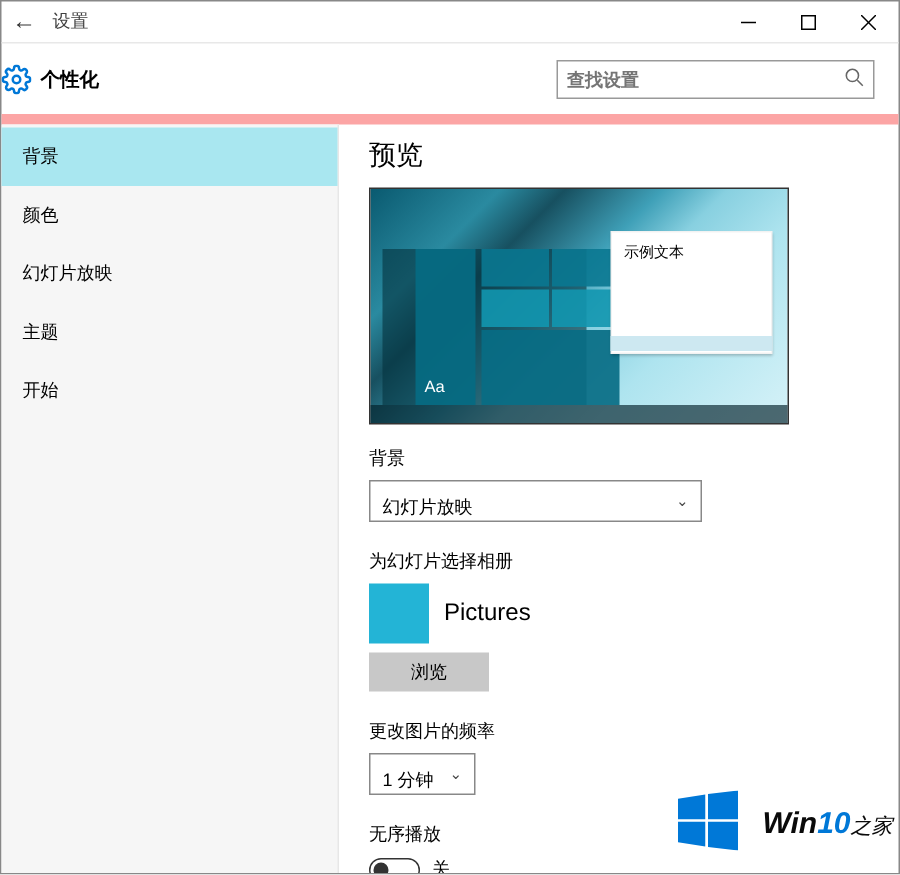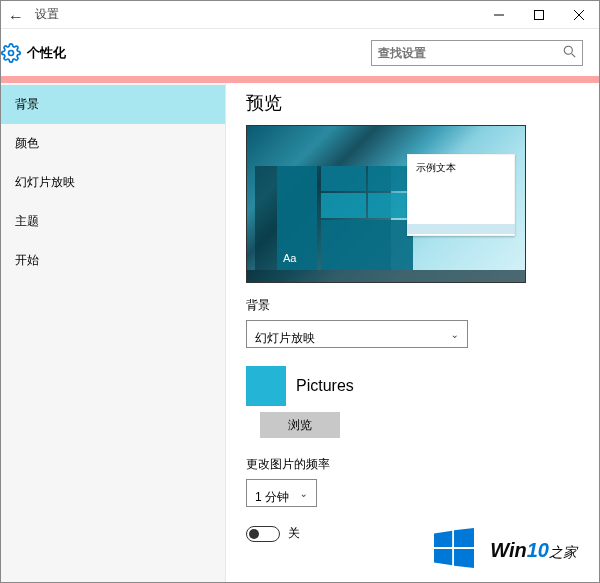--- a/index.html
+++ b/index.html
@@ -45,28 +45,28 @@
 
 .label { font-size: 12px; margin-bottom: 6px; }
 .dropdown { width: 222px; height: 28px; border: 1px solid #888; display: flex; align-items: flex-end; padding: 0 8px; font-size: 12px; margin-bottom: 18px; position: relative; }
 .dropdown.sm { width: 71px; }
 .dd-chevron { position: absolute; right: 8px; top: 50%; transform: translateY(-50%); font-size: 10px; color: #444; }
 
 .album-row { display: flex; align-items: center; margin-bottom: 6px; }
 .album-swatch { width: 40px; height: 40px; background: #23b4d6; margin-right: 10px; }
 .album-name { font-size: 16px; }
 
-.browse-btn { width: 80px; height: 26px; background: #c8c8c8; border: none; font-size: 12px; display: inline-flex; align-items: center; justify-content: center; margin-bottom: 18px; margin-left: 14px; }
+.browse-btn { width: 80px; height: 26px; background: #c8c8c8; border: none; font-size: 12px; display: inline-flex; align-items: center; justify-content: center; margin-bottom: 18px; }
 
 .toggle-row { display: flex; align-items: center; gap: 8px; margin-bottom: 14px; }
 .toggle { width: 34px; height: 16px; border: 1px solid #333; border-radius: 8px; position: relative; }
 .toggle-knob { position: absolute; left: 2px; top: 2px; width: 10px; height: 10px; background: #333; border-radius: 50%; }
 .toggle-label { font-size: 12px; }
 
-.watermark { position: absolute; right: 22px; bottom: 10px; display: flex; align-items: center; gap: 16px; pointer-events: none; }
+.watermark { position: absolute; right: 4px; bottom: 10px; display: flex; align-items: center; gap: 16px; pointer-events: none; }
 .wm-text { font-size: 20px; font-style: italic; font-weight: 600; }
 .wm-w { color: #0a0a0a; }
 .wm-10 { color: #0078d7; }
 .wm-zj { color: #0a0a0a; font-size: 14px; font-style: italic; align-self: flex-end; margin-bottom: 2px; }
 </style>
 </head>
 <body>
 
 <div class="outer">
 
@@ -145,32 +145,34 @@
         <div class="pv-window-bar"></div>
         <div class="pv-taskbar"></div>
       </div>
 
       <div class="label">背景</div>
       <div class="dropdown">
         <span>幻灯片放映</span>
         <span class="dd-chevron">⌄</span>
       </div>
 
+      <div class="label">为幻灯片选择相册</div>
       <div class="album-row">
         <div class="album-swatch"></div>
         <div class="album-name">Pictures</div>
       </div>
       <button class="browse-btn">浏览</button>
 
       <div class="label">更改图片的频率</div>
       <div class="dropdown sm">
         <span>1 分钟</span>
         <span class="dd-chevron">⌄</span>
       </div>
 
+      <div class="label">无序播放</div>
       <div class="toggle-row">
         <div class="toggle">
             <div class="toggle-knob"></div>
           </div>
         <div class="toggle-label">关</div>
       </div>
 
       
       
     </div>

